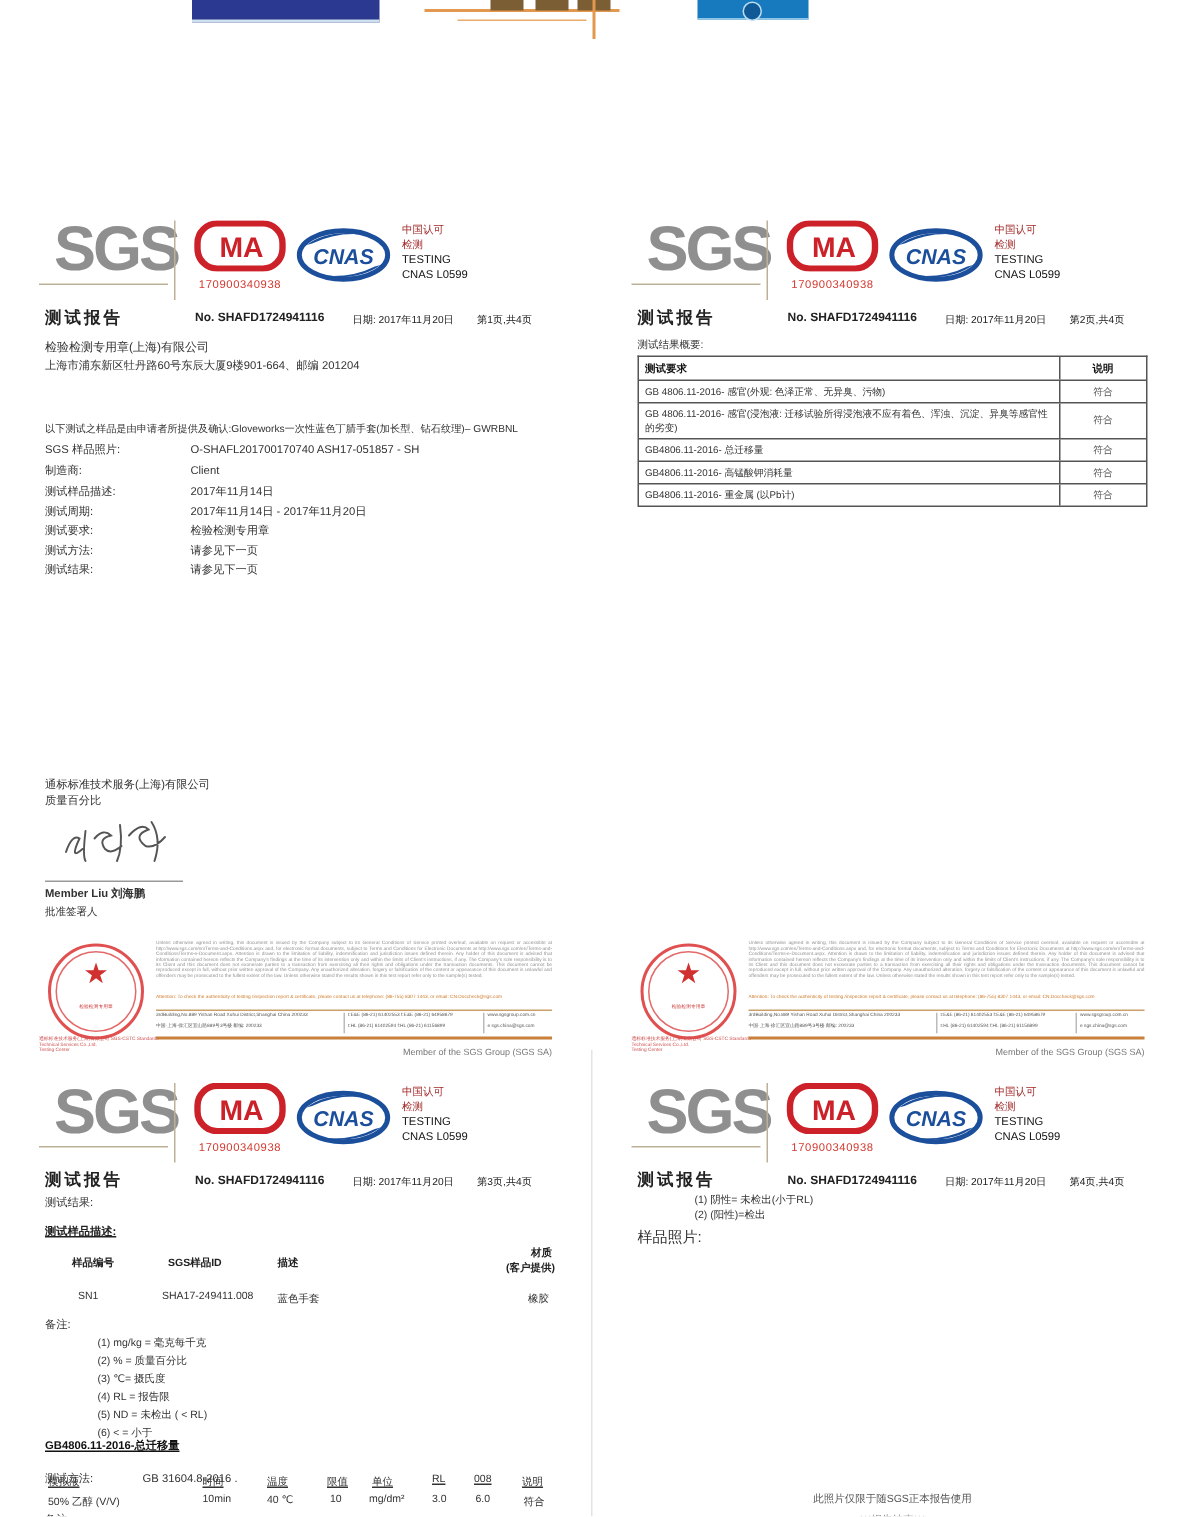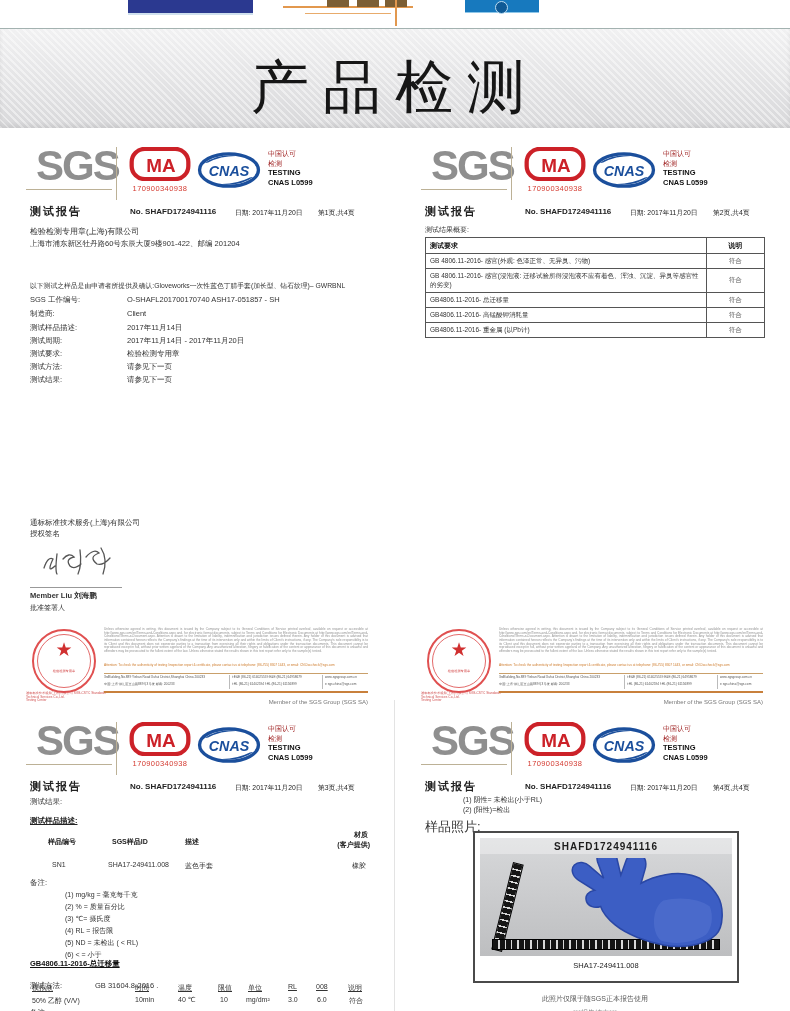--- a/index.html
+++ b/index.html
@@ -38,21 +38,21 @@
   .logo-row{position:absolute;left:0;top:2px;width:100%;height:58px}
   .sgs-logo{position:absolute;left:0;top:0;width:92px;height:58px}
   .sgs-text{position:absolute;left:6px;top:0;font-size:42px;font-weight:bold;color:#8f8f8f;letter-spacing:-2px;line-height:48px}
   .sgs-h{position:absolute;left:-4px;top:47px;width:86px;height:1px;background:#bcb196}
   .sgs-v{position:absolute;left:86px;top:5px;width:1px;height:53px;background:#bcb196}
   .cma{position:absolute;left:98px;top:5px;width:64px}
   .cma-num{font-size:7.5px;color:#d43a30;letter-spacing:.4px;margin-top:-1px;text-align:center}
   .cnas{position:absolute;left:166px;top:9px}
   .accred{position:absolute;left:238px;top:7px;line-height:9.5px;white-space:nowrap}
   .acc-r{font-size:7px;color:#a22828}
-  .acc-b{font-size:7.5px;font-weight:bold;color:#111}
+  .acc-b{font-size:7.5px;font-weight:normal;color:#111}
   .title-row{position:absolute;left:0;top:66px;width:100%;height:14px}
   .rt-title{position:absolute;left:0;top:-2px;font-size:11px;font-weight:bold;letter-spacing:2px}
   .rt-no{position:absolute;left:100px;top:1px;font-size:8px;font-weight:bold}
   .rt-date{position:absolute;left:205px;top:2px;font-size:6.8px}
   .rt-page{position:absolute;left:288px;top:2px;font-size:6.8px}
 
   
   .r1-company{position:absolute;left:0;top:86px;font-size:8px;color:#333}
   .r1-addr{position:absolute;left:0;top:99px;font-size:7.5px;color:#333}
   .r1-intro{position:absolute;left:0;top:141px;font-size:6.8px;color:#333;white-space:nowrap}
@@ -103,21 +103,21 @@
   .r3-note{position:absolute;left:35px;font-size:7px;color:#333}
   .r3-sect{position:absolute;left:0;top:236px;font-size:7.5px;font-weight:bold;text-decoration:underline;color:#111}
   .r3-method{position:absolute;left:0;top:252px;font-size:7.5px;color:#333}
   .r3-method .flabel{width:65px}
   .migh{position:absolute;top:268px;font-size:7px;color:#333;text-decoration:underline}
   .migv{position:absolute;top:281px;font-size:7px;color:#333}
   .r3-cut{position:absolute;left:0;top:293px;font-size:7.5px;color:#333}
 
   
   .r4-note{position:absolute;left:38px;font-size:7px;color:#333}
-  .r4-photo-label{position:absolute;left:0;top:103px;font-size:13px;color:#333}
+  .r4-photo-label{position:absolute;left:0;top:103px;font-size:10px;color:#333}
   .frame{position:absolute;left:48px;top:116px;width:266px;height:152px;border:2px solid #4a4a4a;background:#fff;padding:5px;box-sizing:border-box}
   .photo{position:relative;height:118px;background:linear-gradient(180deg,#d7d8da 0%,#c9cacc 55%,#bdbec0 100%);overflow:hidden}
   .photo-head{position:absolute;top:3px;left:0;right:0;text-align:center;font-size:10px;font-weight:bold;color:#1d1d1d;letter-spacing:1px}
   .photo-head-band{position:absolute;top:0;left:0;right:0;height:16px;background:rgba(255,255,255,.35)}
   .glove{position:absolute;right:6px;top:20px}
   .ruler-v{position:absolute;left:22px;top:24px;width:9px;height:88px;border:1px solid #000;
      background:repeating-linear-gradient(180deg,#161616 0 5px,#d8d8d8 5px 6.5px);transform:rotate(14deg)}
   .ruler-h{position:absolute;left:12px;bottom:6px;width:226px;height:9px;border:1px solid #000;
      background:repeating-linear-gradient(90deg,#141414 0 5px,#d8d8d8 5px 6.5px)}
   .caption{text-align:center;font-size:7.5px;color:#222;padding-top:5px}
@@ -137,23 +137,20 @@
       <div class="gp-b gp-b1"></div>
       <div class="gp-b gp-b2"></div>
       <div class="gp-b gp-b3"></div>
       <div class="gp-v"></div>
     </div>
     <div class="badge-part">
       <div class="badge-circ"></div>
     </div>
   </div>
 
-  <div class="banner">
-    <div class="banner-title">产品检测</div>
-  </div>
 
   <div class="divider"></div>
 
   <div class="report" id="rep1">
     <div class="logo-row">
       <div class="sgs-logo">
         <span class="sgs-text">SGS</span>
         <span class="sgs-h"></span>
         <span class="sgs-v"></span>
       </div>
@@ -179,31 +176,31 @@
         <div class="acc-b">CNAS L0599</div>
       </div>
     </div>
     <div class="title-row">
       <span class="rt-title">测试报告</span>
       <span class="rt-no">No. SHAFD1724941116</span>
       <span class="rt-date">日期: 2017年11月20日</span>
       <span class="rt-page">第1页,共4页</span>
     </div>
     <div class="r1-company">检验检测专用章(上海)有限公司</div>
-    <div class="r1-addr">上海市浦东新区牡丹路60号东辰大厦9楼901-422、邮编 201204</div>
+    <div class="r1-addr">上海市浦东新区牡丹路60号东辰大厦9楼901-664、邮编 201204</div>
     <div class="r1-intro">以下测试之样品是由申请者所提供及确认:Gloveworks一次性蓝色丁腈手套(加长型、钻石纹理)– GWRBNL</div>
-    <div class="frow" style="top:155px"><span class="flabel">SGS 工作编号:</span><span>O-SHAFL201700170740 ASH17-051857 - SH</span></div>
+    <div class="frow" style="top:155px"><span class="flabel">SGS 样品照片:</span><span>O-SHAFL201700170740 ASH17-051857 - SH</span></div>
     <div class="frow" style="top:169px"><span class="flabel">制造商:</span><span>Client</span></div>
     <div class="frow" style="top:183px"><span class="flabel">测试样品描述:</span><span>2017年11月14日</span></div>
     <div class="frow" style="top:196px"><span class="flabel">测试周期:</span><span>2017年11月14日 - 2017年11月20日</span></div>
     <div class="frow" style="top:209px"><span class="flabel">测试要求:</span><span>检验检测专用章</span></div>
     <div class="frow" style="top:222px"><span class="flabel">测试方法:</span><span>请参见下一页</span></div>
     <div class="frow" style="top:235px"><span class="flabel">测试结果:</span><span>请参见下一页</span></div>
     <div class="signer-co">通标标准技术服务(上海)有限公司</div>
-    <div class="signer-lb">授权签名</div>
+    <div class="signer-lb">质量百分比</div>
     <svg class="sig-svg" width="80" height="38" viewBox="0 0 80 38">
       <path d="M6,24 q4,-12 9,-9 q-7,15 2,7 M19,10 q-2,17 0,20 M25,15 q6,-7 11,-2 q-9,2 -4,9 q4,4 11,-2 M42,6 q2,15 -2,24 M48,13 q8,-9 13,-4 q-11,4 -2,11 q6,2 13,-6 M63,4 q7,11 2,26" stroke="#555" stroke-width="1.3" fill="none" stroke-linecap="round"></path>
     </svg>
     <div class="sig-line"></div>
     <div class="sig-name">Member Liu 刘海鹏</div>
     <div class="sig-role">批准签署人</div>
 
     <div class="sgs-footer">
       <div class="stamp">
         <div class="stamp-inner"></div>
@@ -464,30 +461,17 @@
     </div>
     <div class="title-row">
       <span class="rt-title">测试报告</span>
       <span class="rt-no">No. SHAFD1724941116</span>
       <span class="rt-date">日期: 2017年11月20日</span>
       <span class="rt-page">第4页,共4页</span>
     </div>
     <div class="r4-note" style="top:80px">(1) 阴性= 未检出(小于RL)</div>
     <div class="r4-note" style="top:90px">(2) (阳性)=检出</div>
     <div class="r4-photo-label">样品照片:</div>
-    <div class="frame">
-      <div class="photo">
-        <div class="photo-head-band"></div>
-        <div class="photo-head">SHAFD1724941116</div>
-        <div class="ruler-v"></div>
-        <div class="ruler-h"></div>
-        <svg class="glove" width="182" height="96" viewBox="0 0 180 95">
-          <path fill="#3c5ec4" stroke="#2a47a5" stroke-width="1.5" d="M172,38 c6,10 6,30 -2,38 c-10,10 -34,14 -52,10 c-16,-3 -36,-10 -48,-20 c-6,-5 -12,-12 -14,-18 c-6,2 -12,0 -14,-5 c-2,-6 2,-10 8,-11 l-16,-10 c-6,-4 -8,-11 -4,-15 c4,-4 11,-3 15,1 l14,12 l-6,-16 c-2,-7 1,-13 7,-14 c6,-1 11,3 12,10 l4,17 l5,-14 c2,-6 8,-9 13,-7 c6,2 8,8 6,15 l-4,14 c14,-8 34,-12 50,-8 c12,3 20,11 26,21 z"></path>
-          <path fill="#5b7ad4" opacity="0.45" d="M118,42 c16,-4 36,-2 46,6 c4,10 2,22 -4,28 c-12,8 -30,10 -44,6 c-10,-8 -10,-32 2,-40 z"></path>
-        </svg>
-      </div>
-      <div class="caption">SHA17-249411.008</div>
-    </div>
     <div class="r4-notice">此照片仅限于随SGS正本报告使用</div>
     <div class="r4-end">***报告结束***</div>
   </div>
 
 </div>
 
 </body></html>

